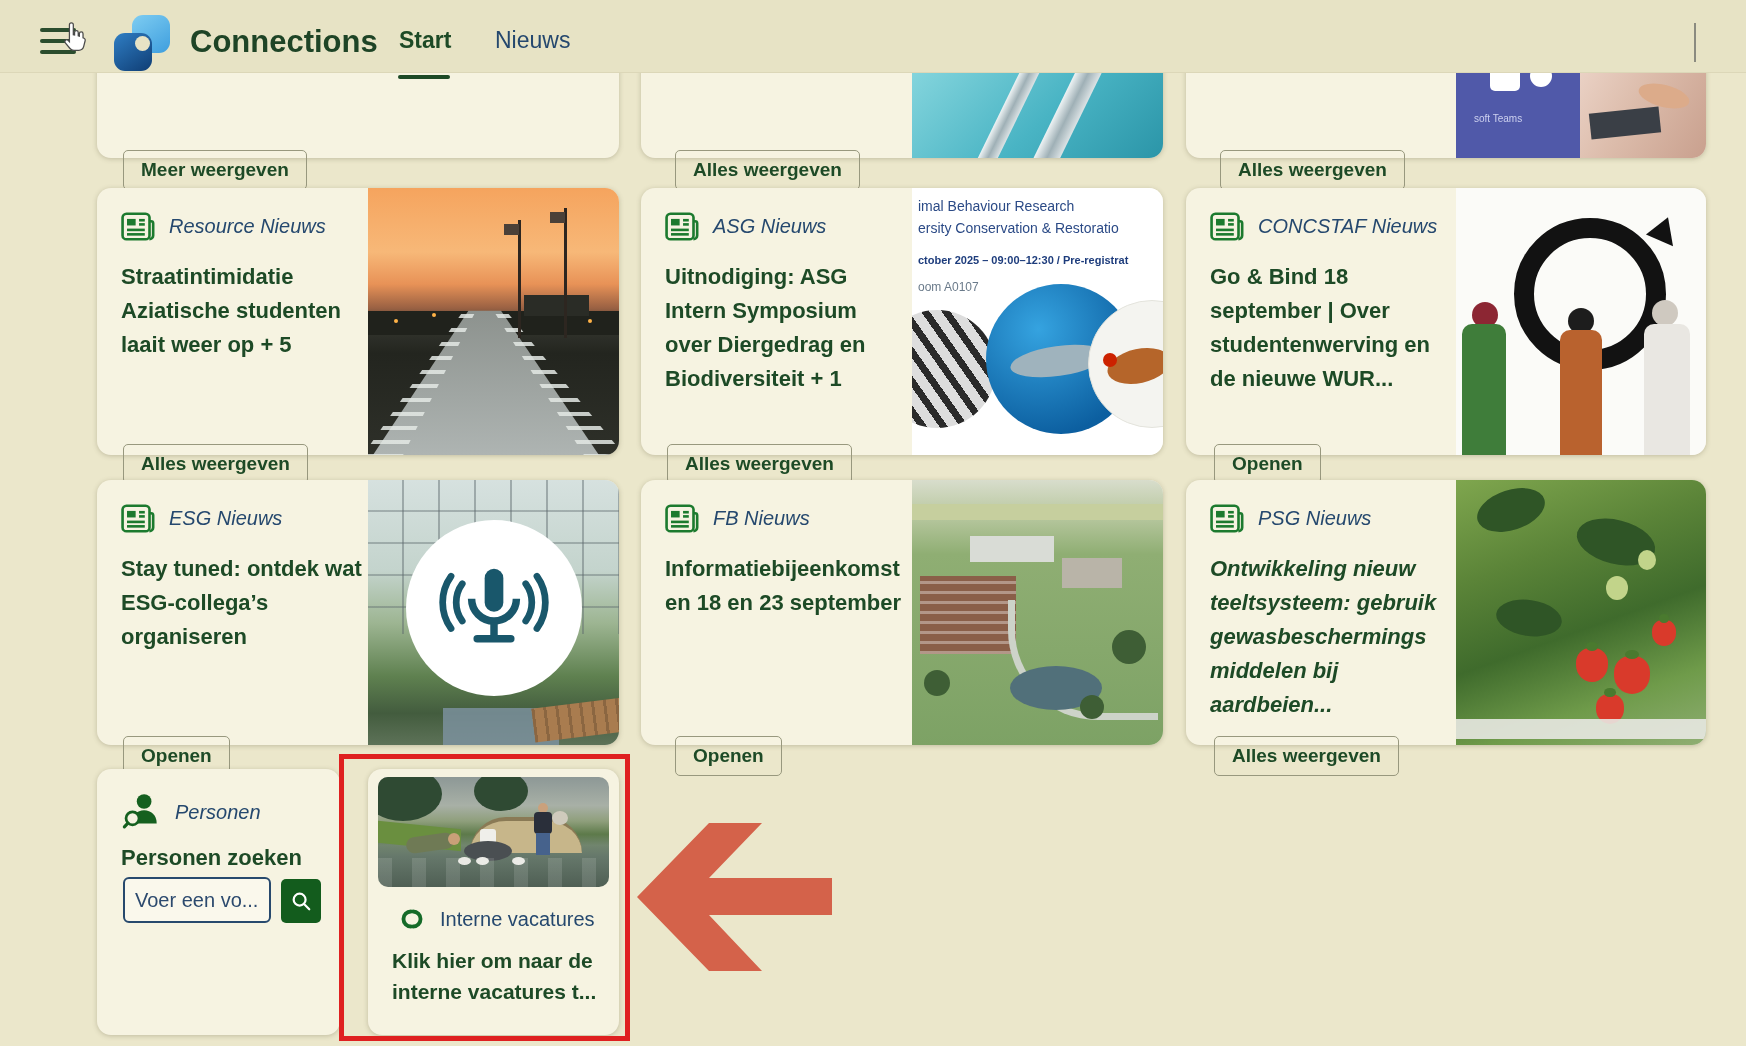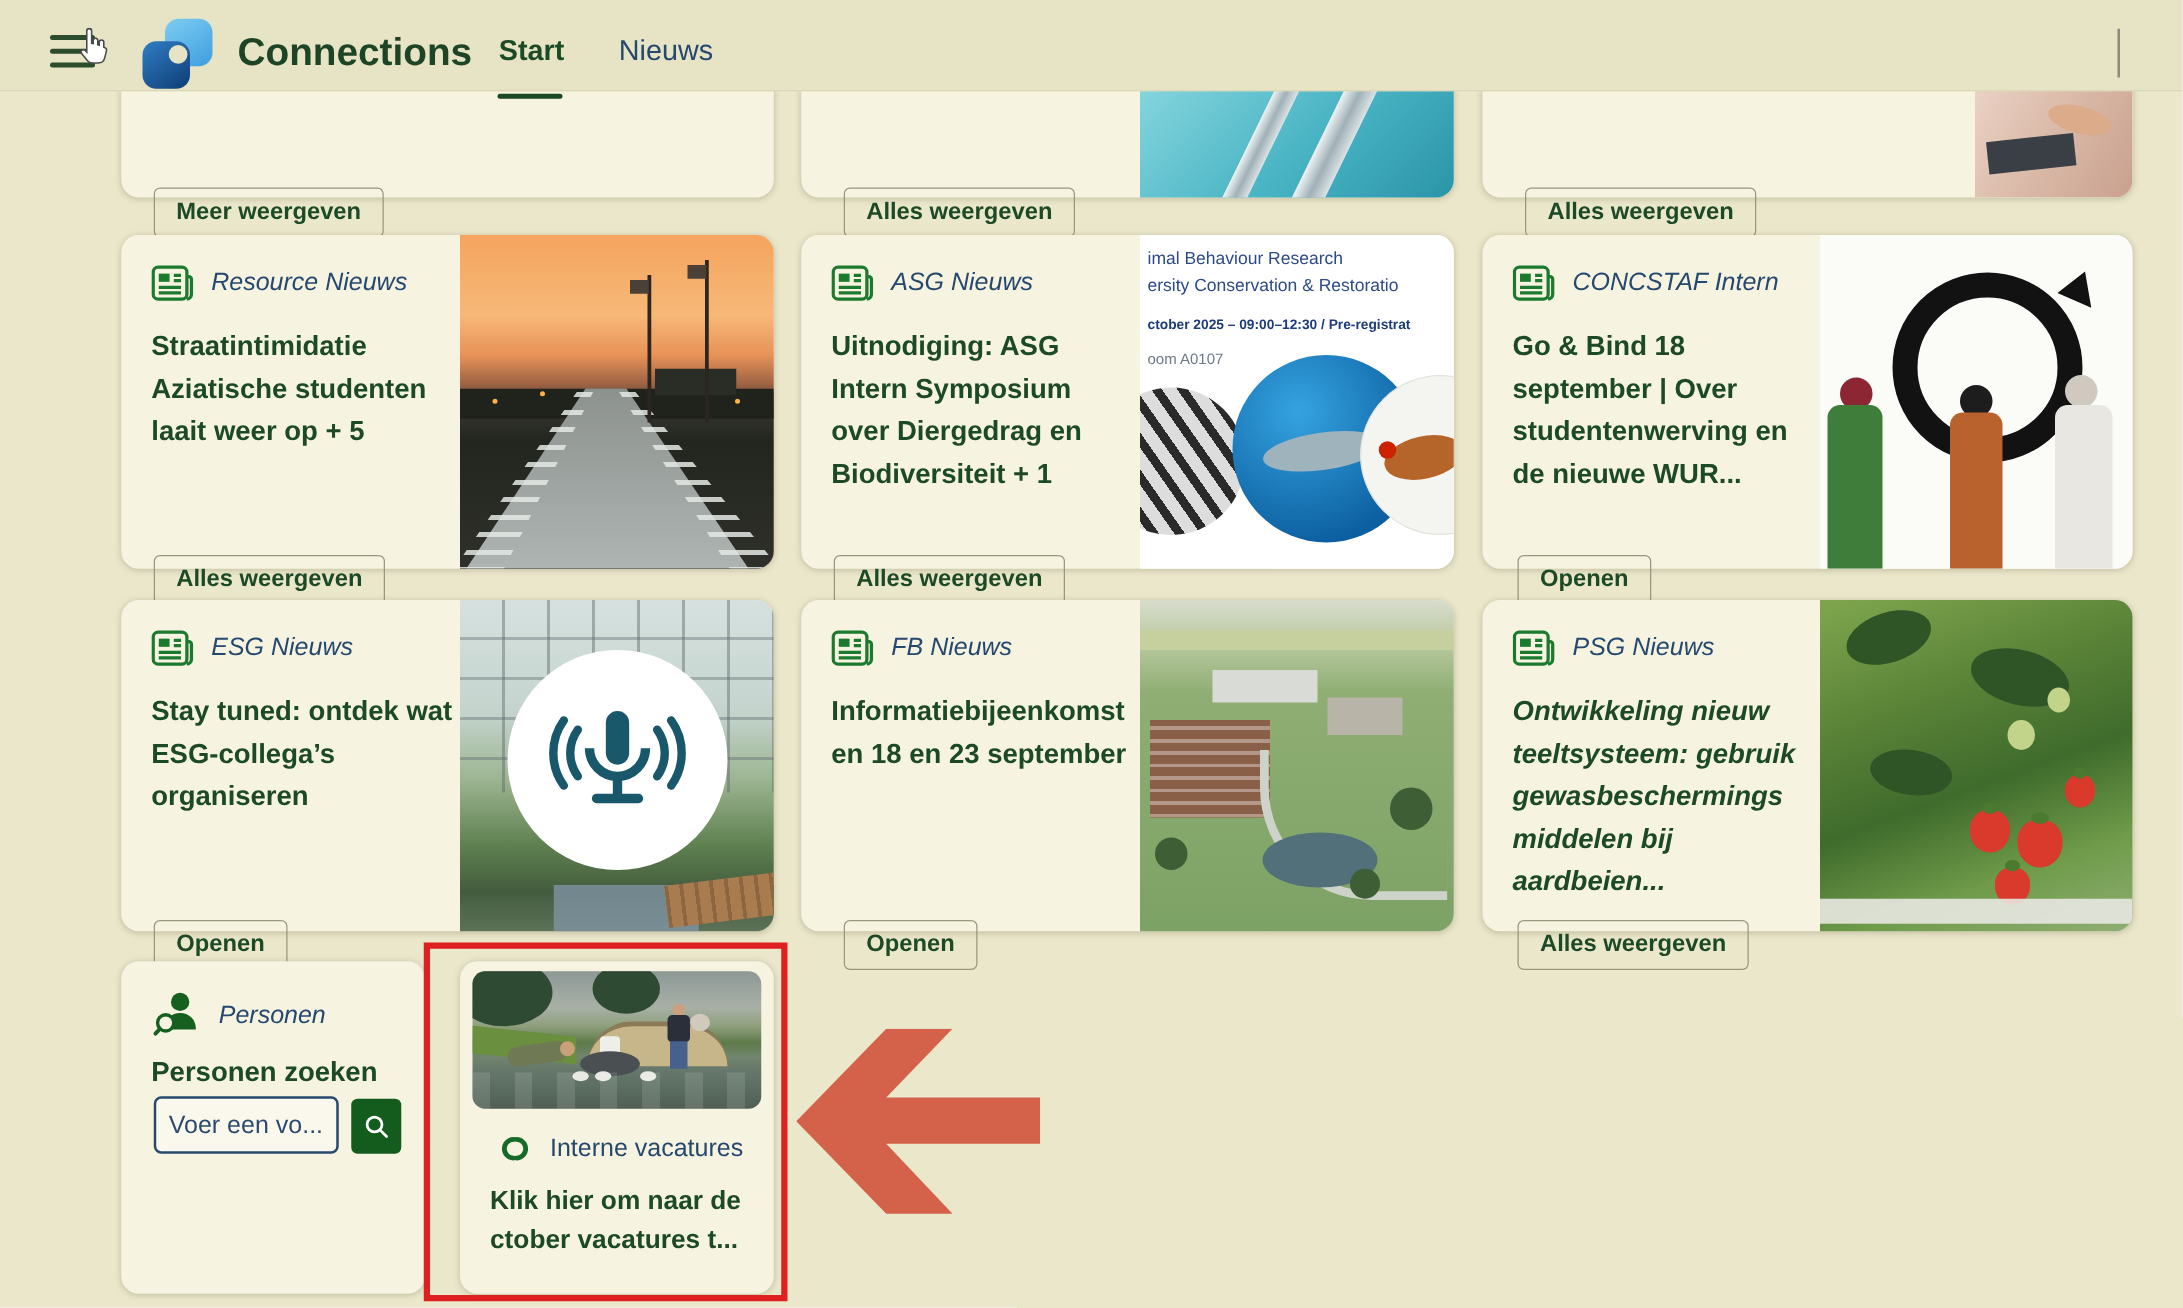--- a/index.html
+++ b/index.html
@@ -188,20 +188,25 @@
     <button class="btn" style="left:34px; top:47px;">Alles weergeven</button>
     <div class="card-img nb img-pens" style="height:103px;" aria-hidden="true">
       <div class="pen" style="left:92px;"></div>
       <div class="pen" style="left:148px; width:24px;"></div>
     </div>
   </div>
 
   <div class="card" style="left:1186px; top:55px; width:520px; height:103px;">
     <button class="btn" style="left:34px; top:47px;">Alles weergeven</button>
     <div class="card-img nb" style="width:250px; height:103px;" aria-hidden="true">
+      <div class="abs img-teams-purple" style="left:0; top:0; width:124px; height:103px;">
+        <div class="tm-rect"></div>
+        <div class="tm-circle"></div>
+        <div class="tm-caption">soft Teams</div>
+      </div>
       <div class="abs img-teams-photo" style="left:124px; top:0; width:126px; height:103px;">
         <div class="tm-hand"></div>
           <div class="tm-laptop"></div>
       </div>
     </div>
   </div>
 
   <div class="card" style="left:97px; top:188px; width:522px; height:267px;">
     <div class="card-head">
       <svg class="np" viewBox="0 0 26 22" aria-hidden="true">
@@ -268,21 +273,21 @@
     <div class="card-head">
       <svg class="np" viewBox="0 0 26 22" aria-hidden="true">
         <rect x="1.2" y="1.2" width="20.6" height="19.6" rx="3" fill="none" stroke="#1c7a2e" stroke-width="2"></rect>
         <rect x="4.6" y="5.2" width="6.6" height="5" fill="#1c7a2e"></rect>
         <line x1="13.8" y1="6.2" x2="18.2" y2="6.2" stroke="#1c7a2e" stroke-width="2"></line>
         <line x1="13.8" y1="9.4" x2="18.2" y2="9.4" stroke="#1c7a2e" stroke-width="2"></line>
         <line x1="4.6" y1="13.6" x2="18.2" y2="13.6" stroke="#1c7a2e" stroke-width="2"></line>
         <line x1="4.6" y1="17" x2="18.2" y2="17" stroke="#1c7a2e" stroke-width="2"></line>
         <path d="M21.8 7 h1.2 a1.6 1.6 0 0 1 1.6 1.6 v9.2 a2.9 2.9 0 0 1 -2.9 2.9" fill="none" stroke="#1c7a2e" stroke-width="2"></path>
       </svg>
-      <span class="card-title">CONCSTAF Intern</span>
+      <span class="card-title">CONCSTAF Nieuws</span>
     </div>
     <div class="headline" style="width:232px;">Go &amp; Bind 18 september | Over studentenwerving en de nieuwe WUR...</div>
     <button class="btn" style="left:28px; top:208px;">Openen</button>
     <div class="card-img img-circ" style="width:250px;" aria-hidden="true">
       <div class="cc-ring"></div>
         <div class="cc-head"></div>
       <div class="cc-hair" style="left:16px; top:114px; width:26px; height:26px; background:#8c2633;"></div>
       <div class="cc-person" style="left:6px; top:136px; width:44px; height:131px; background:#3f7d3a;"></div>
       <div class="cc-hair" style="left:112px; top:120px; width:26px; height:26px; background:#1d1d1d;"></div>
       <div class="cc-person" style="left:104px; top:142px; width:42px; height:125px; background:#b9622e;"></div>
@@ -421,21 +426,21 @@
         <div class="pd-float" style="left:134px;"></div>
       <div class="pd-water"></div>
     </div>
     <div class="vac-link-row">
       <svg width="32" height="24" viewBox="0 0 30 22" aria-hidden="true">
         <path d="M14 4 A7 7 0 1 0 14 18" fill="none" stroke="#156a28" stroke-width="3.6" stroke-linecap="round"></path>
         <path d="M16 18 A7 7 0 1 0 16 4" fill="none" stroke="#156a28" stroke-width="3.6" stroke-linecap="round"></path>
       </svg>
       <span class="vac-title">Interne vacatures</span>
     </div>
-    <div class="vac-desc">Klik hier om naar de ctober vacatures t...</div>
+    <div class="vac-desc">Klik hier om naar de interne vacatures t...</div>
   </div>
 
   <div class="red-box"></div>
 
   <svg class="arrow-svg" width="196" height="150" viewBox="0 0 196 150" aria-hidden="true">
     <polygon points="0,74 72,0 125,0 72,55 195,55 195,92 72,92 125,148 72,148" fill="#d4624a"></polygon>
   </svg>
 
 </div>
 

